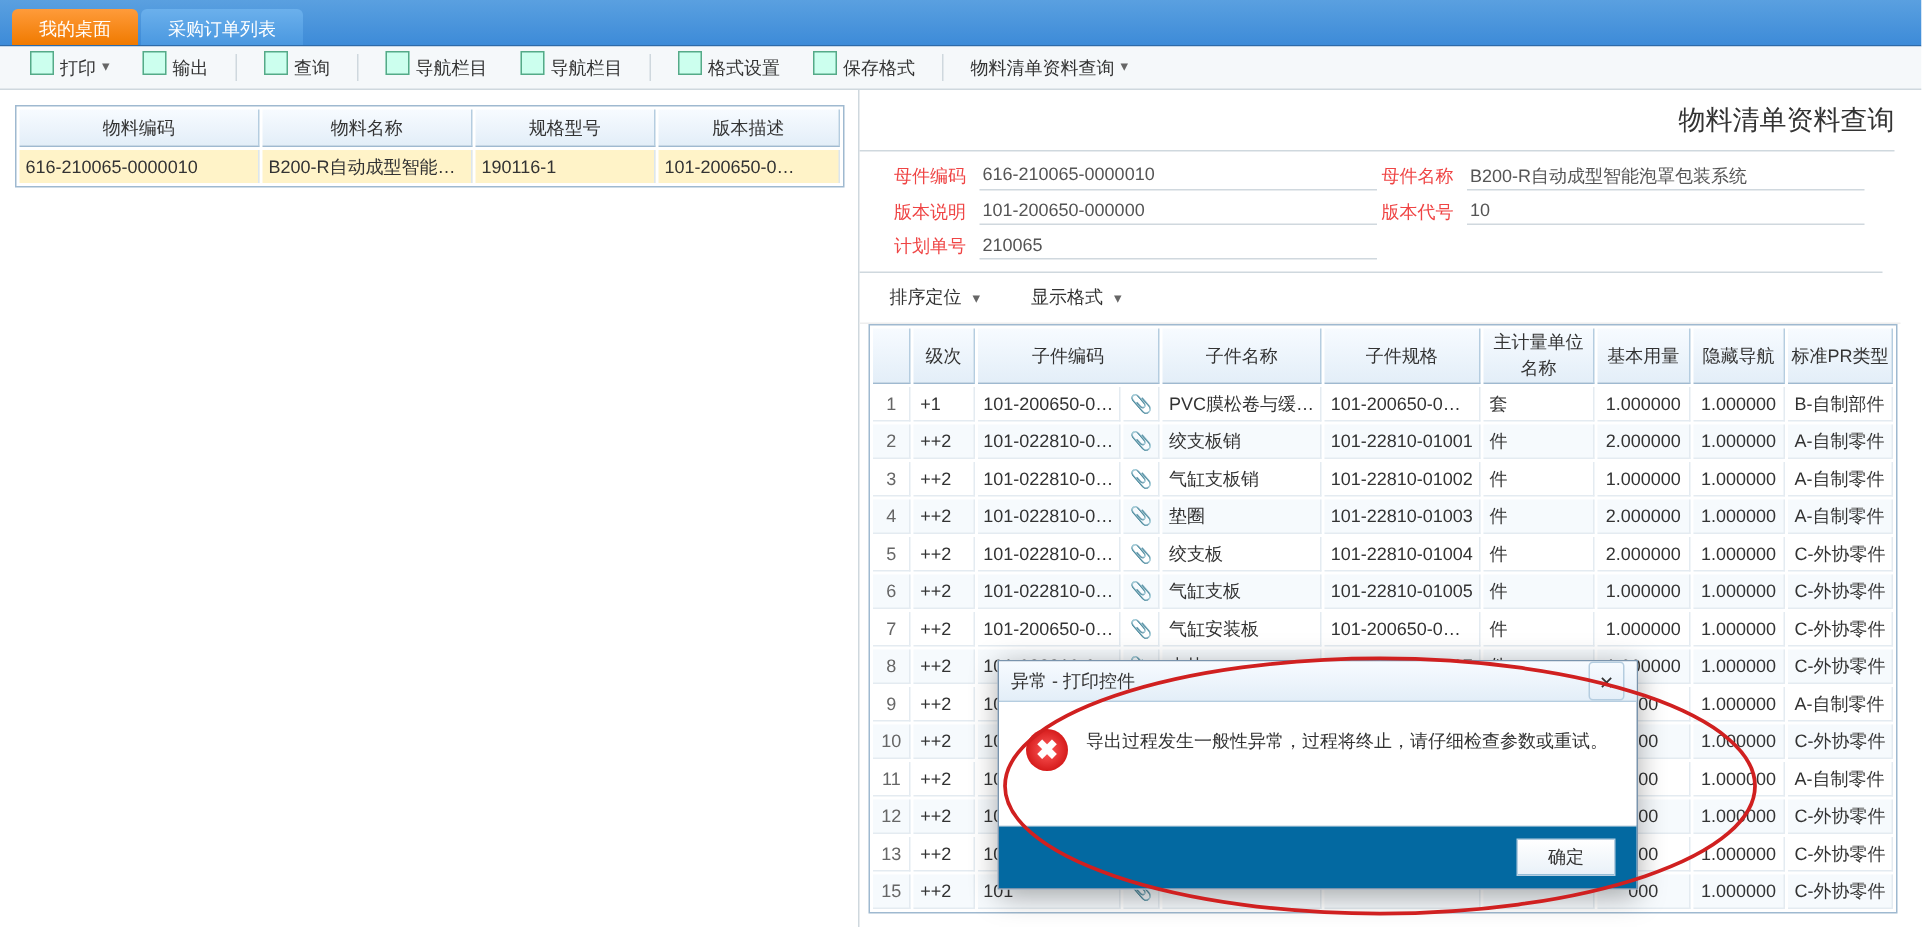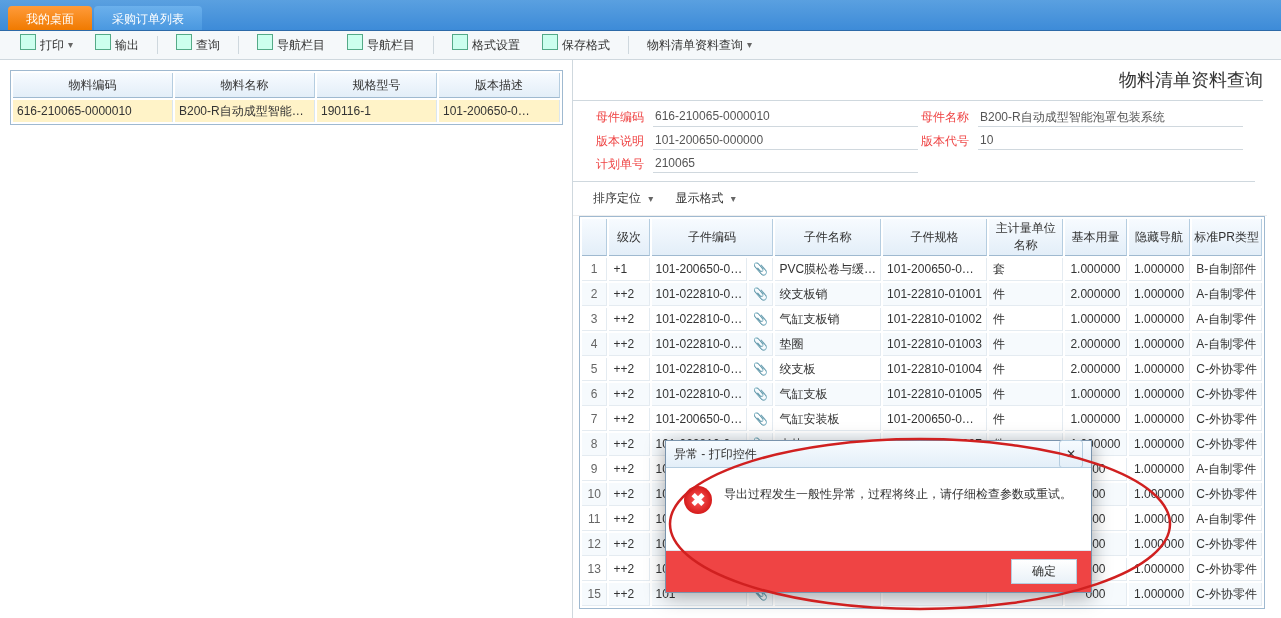--- a/index.html
+++ b/index.html
@@ -17,36 +17,36 @@
 .leftpane{width:573px;border-right:1px solid #cfd8de;padding:10px;box-sizing:border-box}
 .ltable{border:1px solid #9fb9d0;width:553px}
 .ltable thead th{background:linear-gradient(#f7fbff,#e3eef8);border-right:1px solid #b5cde0;border-bottom:1px solid #9fb9d0;height:22px;font-weight:normal}
 .ltable tbody td{border-right:1px solid #dbe6ef;height:22px;padding:0 4px;white-space:nowrap;overflow:hidden;text-overflow:ellipsis}
 .ltable tbody tr.sel td{background:#fff3c8}
 .rightpane{flex:1;padding:0 14px 0 0;box-sizing:border-box;position:relative}
 .pagetitle{height:40px;line-height:40px;text-align:right;font-size:18px;color:#333;border-bottom:1px solid #cfd8de;margin-right:4px}
 .form{padding:8px 12px 8px 20px;border-bottom:1px solid #cfd8de;display:grid;grid-template-columns:60px 1fr 60px 1fr;row-gap:6px;font-size:12px;color:#555;width:650px}
 .form .lbl{color:#ef4444;text-align:center;padding-right:6px}
 .form .val{border-bottom:1px solid #d0d8de;padding:0 2px;min-height:16px}
-.subtool{padding:6px 12px;display:flex;align-items:flex-start;gap:6px;border-bottom:1px solid #eee}
+.subtool{padding:6px 12px;display:flex;align-items:flex-start;gap:18px;border-bottom:1px solid #eee}
 .subtool .sbtn{padding:2px 8px;color:#333;cursor:pointer}
 .dgrid{border:1px solid #9fb9d0;width:686px;margin-left:6px}
 .dgrid thead th{background:linear-gradient(#f7fbff,#e3eef8);border-right:1px solid #b5cde0;border-bottom:1px solid #9fb9d0;height:22px;font-weight:normal;font-size:12px}
 .dgrid tbody td{border-right:1px solid #e4ebf1;border-bottom:1px solid #e4ebf1;height:22px;padding:0 4px;font-size:12px;white-space:nowrap;overflow:hidden;text-overflow:ellipsis}
 .dgrid tbody tr:nth-child(even) td{background:#f6fafd}
 .num{text-align:center}
 .cn{text-align:center;color:#666}
 .clip{width:12px;text-align:center;color:#888}
 
 .dialog{position:absolute;left:665px;top:440px;width:425px;border:1px solid #7a94ad;background:#fff;box-shadow:0 4px 18px rgba(0,0,0,.35);z-index:40}
-.dlgtitle{height:26px;line-height:26px;background:linear-gradient(#f7fbff,#e3eef8);border-bottom:1px solid #b5cde0;padding:0 8px;display:flex;align-items:center;justify-content:space-between}
+.dlgtitle{height:26px;line-height:26px;background:linear-gradient(#f7fbff,#e3eef8);border-bottom:1px solid #b5cde0;padding:0 8px;display:flex;justify-content:space-between}
 .dlgclose{border:1px solid #b5cde0;border-radius:3px;padding:0 6px;cursor:pointer;font-family:sans-serif}
 .dlgbody{padding:18px 18px 8px 18px;display:flex;align-items:flex-start;gap:12px;min-height:56px}
 .erricon{width:28px;height:28px;border-radius:50%;background:radial-gradient(#ff5c5c,#c40000);color:#fff;font-weight:bold;font-size:18px;text-align:center;line-height:28px;flex-shrink:0}
-.dlgfoot{padding:8px 14px;text-align:right;border-top:1px solid #e0e7ee;background:#ef4444}
+.dlgfoot{padding:8px 14px;text-align:right;border-top:1px solid #e0e7ee;background:#0369a1}
 .dlgbtn{display:inline-block;border:1px solid #b5cde0;background:linear-gradient(#fff,#e9f1f8);padding:3px 20px;cursor:pointer}
 
 .ellipse{position:absolute;left:660px;top:432px;width:520px;height:185px;pointer-events:none;z-index:50}
 .ellipse svg{width:100%;height:100%}
 </style>
 </head>
 <body>
 
 <div class="tabbar">
   <div class="tab desk">我的桌面</div>

